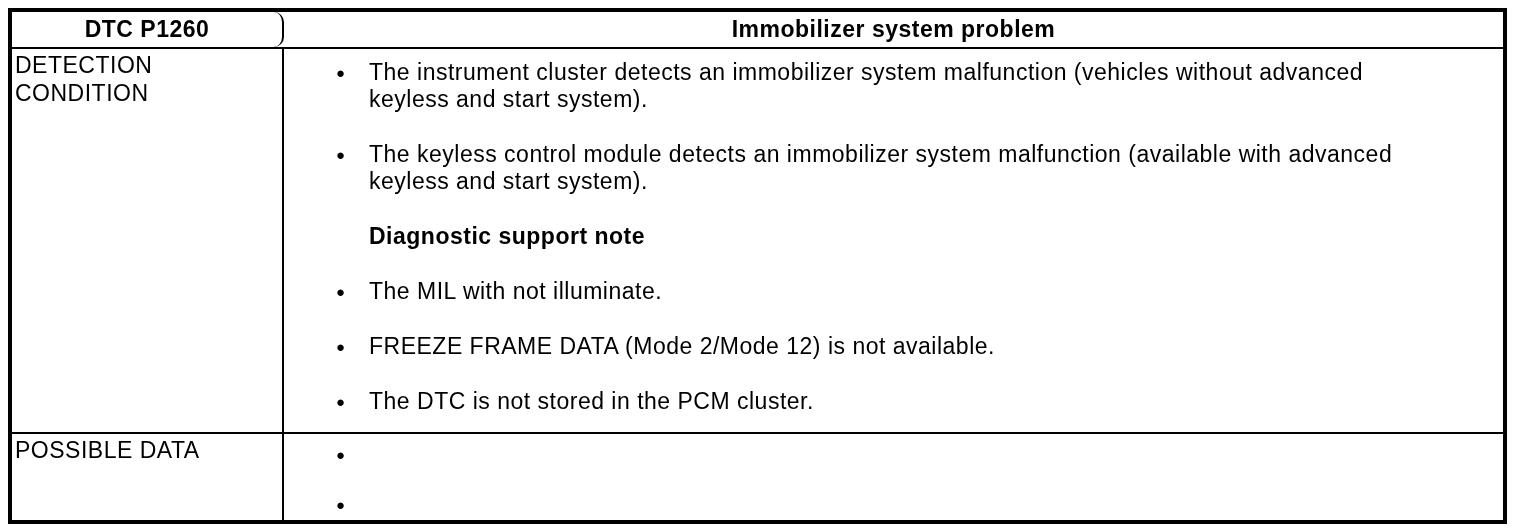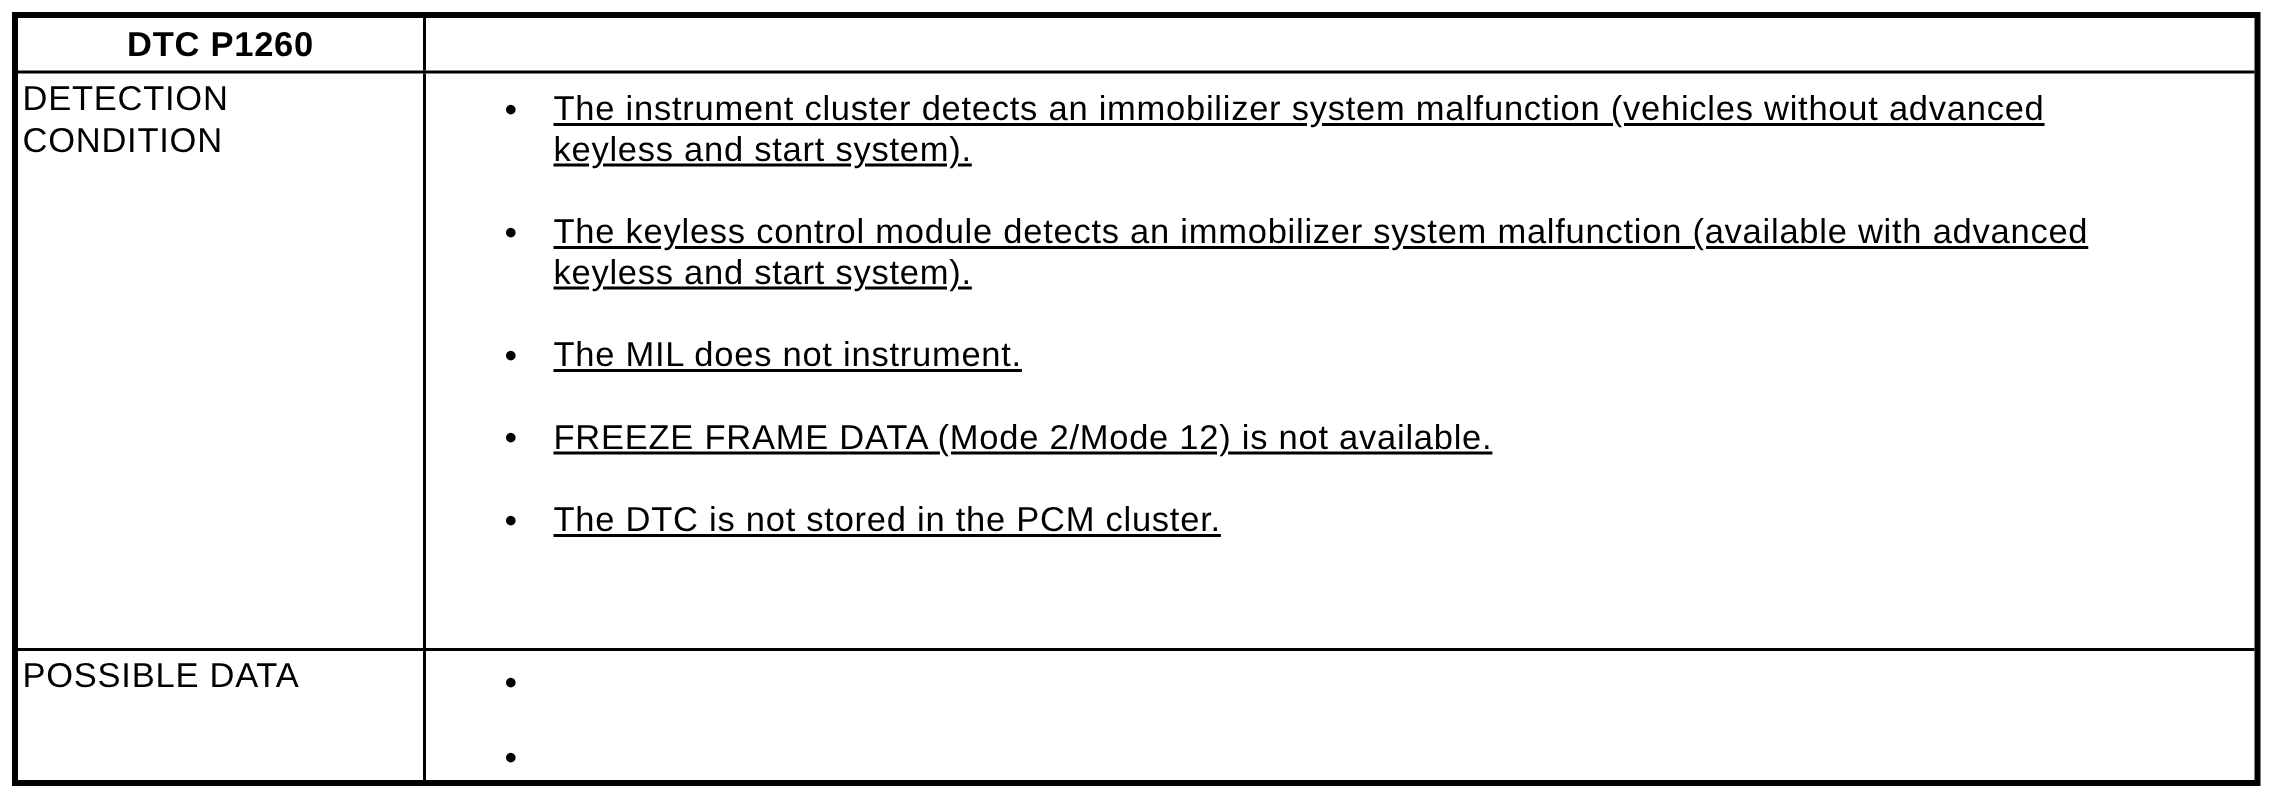--- a/index.html
+++ b/index.html
@@ -43,20 +43,21 @@
     border-right: 2px solid #000000;
   }
   .header-cell {
     display: flex;
     align-items: center;
     justify-content: center;
     font-weight: bold;
     font-size: 23px;
     letter-spacing: 0.5px;
     white-space: nowrap;
+    border-radius: 10px;
   }
   .label-cell {
     display: flex;
     align-items: flex-start;
     font-weight: normal;
     font-size: 23px;
     line-height: 28px;
     letter-spacing: 0.5px;
     padding: 2px 4px 2px 3px;
   }
@@ -73,21 +74,20 @@
   .bullet-item:last-child {
     margin-bottom: 0;
   }
   .bullet {
     flex: 0 0 33px;
     font-size: 15px;
     line-height: 27px;
   }
   .bullet-text {
     line-height: 27px;
-    text-decoration: underline;
   }
   .note-item {
     margin-left: 33px;
     margin-bottom: 28px;
     font-weight: bold;
     line-height: 27px;
   }
   .cause-content {
     padding-top: 7px;
   }
@@ -98,42 +98,46 @@
 </head>
 <body>
 
 <div class="page">
   <div class="dtc-table">
 
     <div class="trow">
       <div class="cell cell-left header-cell">
         <span>DTC P1260</span>
       </div>
+      <div class="cell header-cell">
+        <span>Immobilizer system problem</span>
+      </div>
     </div>
 
     <div class="trow">
       <div class="cell cell-left label-cell">
         <span>DETECTION CONDITION</span>
       </div>
       <div class="cell content-cell">
 
         <div class="bullet-item">
           <span class="bullet">●</span>
           <span class="bullet-text">The instrument cluster detects an immobilizer system malfunction (vehicles without advanced keyless and start system).</span>
         </div>
 
         <div class="bullet-item">
           <span class="bullet">●</span>
           <span class="bullet-text">The keyless control module detects an immobilizer system malfunction (available with advanced keyless and start system).</span>
         </div>
 
+        <div class="note-item">Diagnostic support note</div>
 
         <div class="bullet-item">
           <span class="bullet">●</span>
-          <span class="bullet-text">The MIL does not instrument.</span>
+          <span class="bullet-text">The MIL with not illuminate.</span>
         </div>
 
         <div class="bullet-item">
           <span class="bullet">●</span>
           <span class="bullet-text">FREEZE FRAME DATA (Mode 2/Mode 12) is not available.</span>
         </div>
 
         <div class="bullet-item">
           <span class="bullet">●</span>
           <span class="bullet-text">The DTC is not stored in the PCM cluster.</span>

